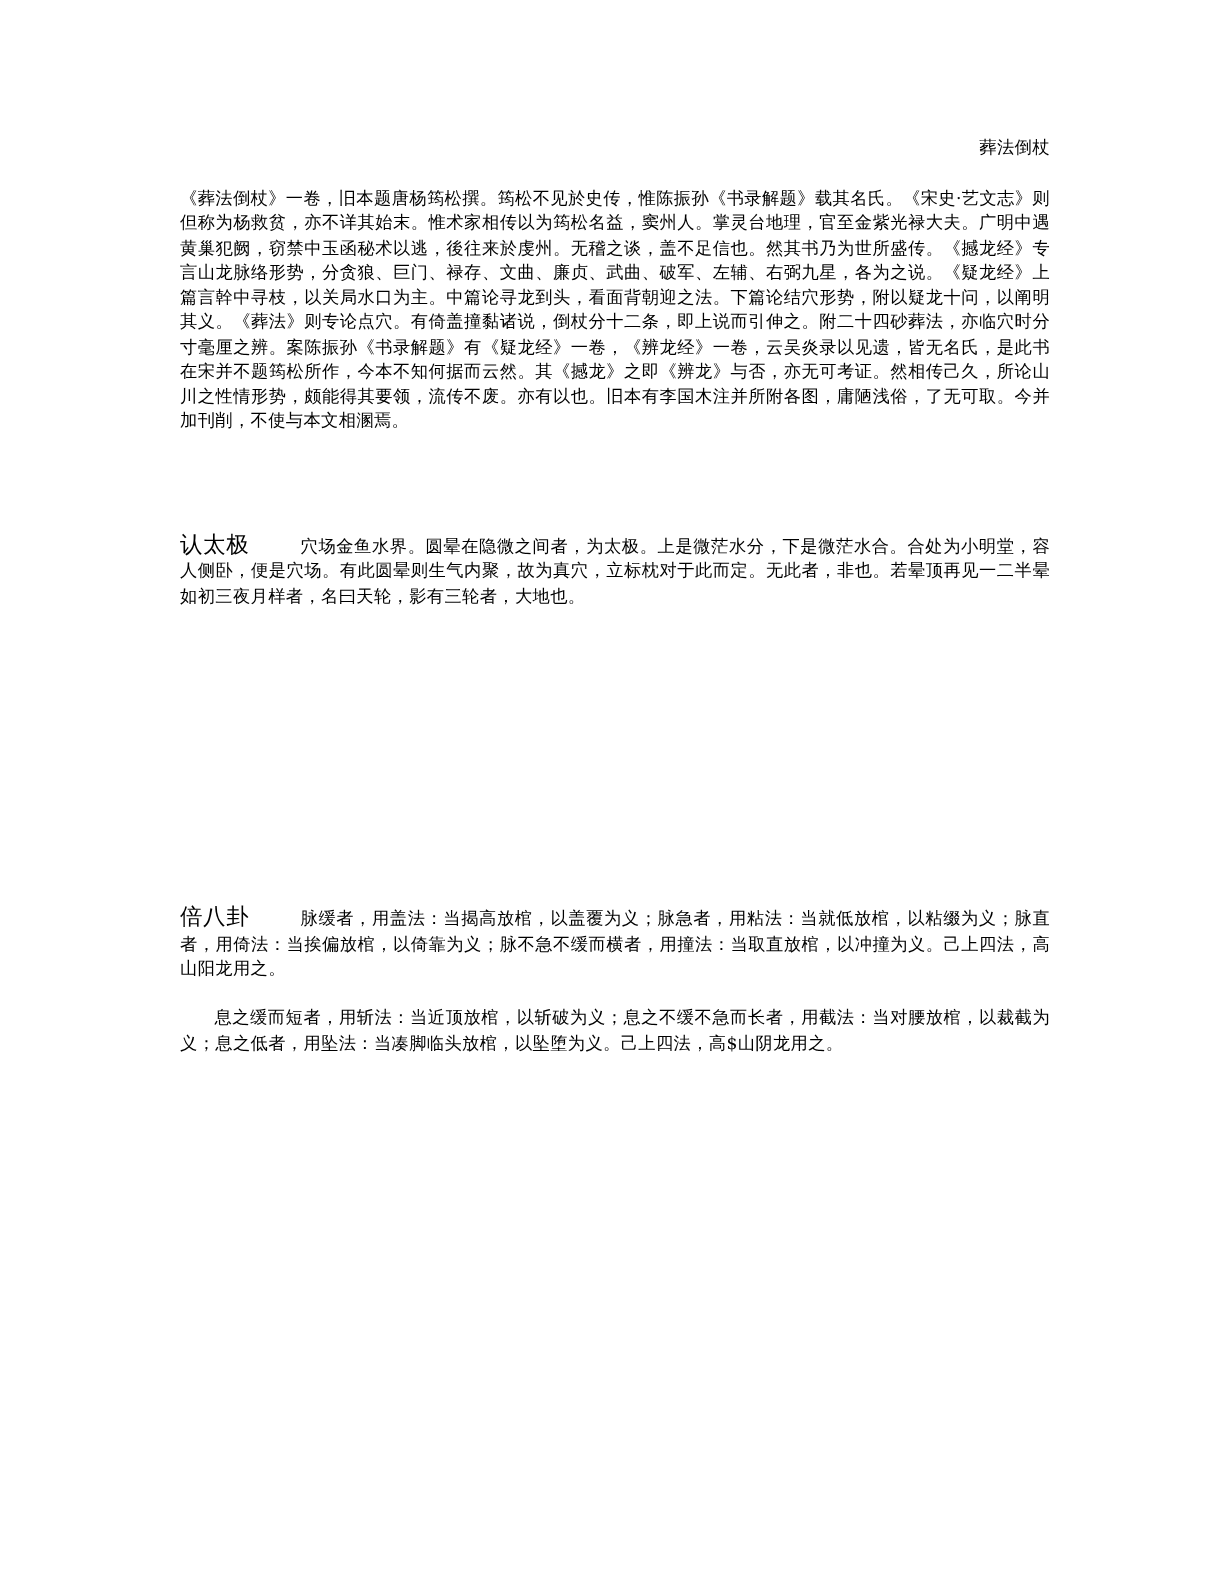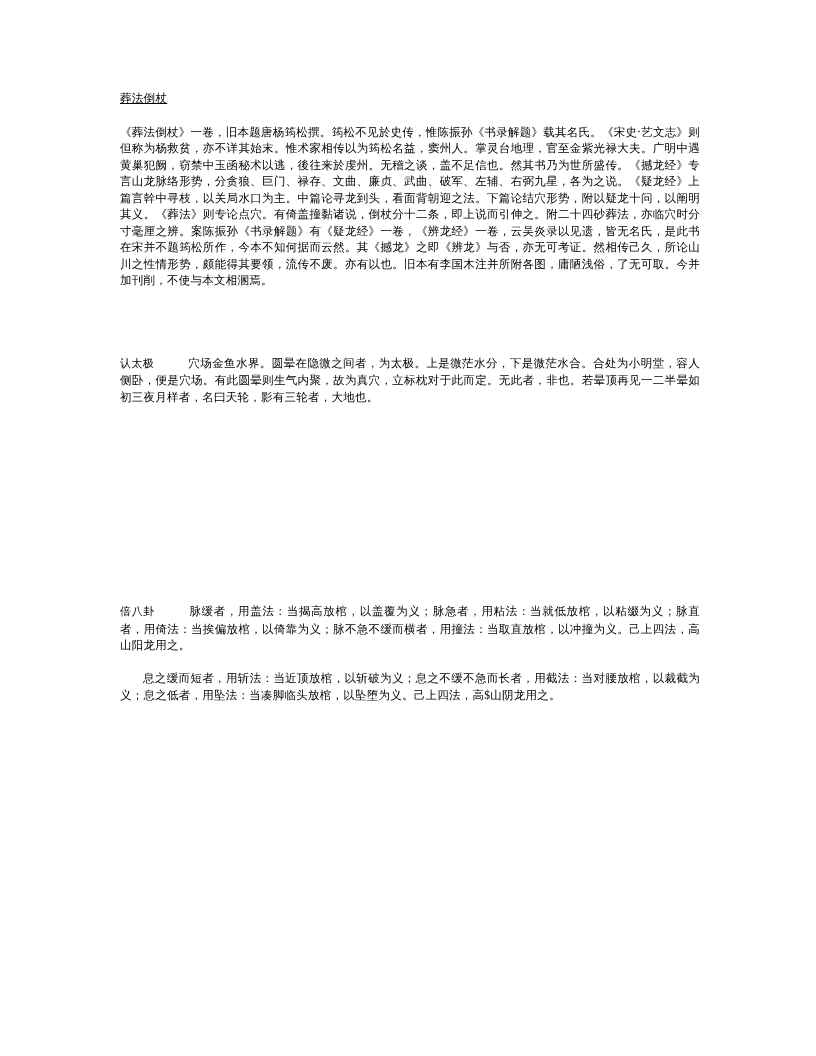--- a/index.html
+++ b/index.html
@@ -24,53 +24,51 @@
     position: absolute;
     left: 120px;
     top: 90px;
     width: 580px;
   }
   .doc-title {
     font-size: 11.5px;
     line-height: 16.5px;
     letter-spacing: 0.3px;
     margin: 0;
-    text-align: left;
+    text-align: right;
     white-space: nowrap;
-    text-decoration: underline;
   }
   .gap-title {
     height: 17px;
   }
   .para {
     font-size: 11.5px;
     line-height: 16.5px;
     letter-spacing: 0.25px;
     margin: 0;
     text-align: justify;
     text-justify: inter-ideograph;
     text-align-last: left;
     word-break: break-all;
   }
   .para.indent {
     text-indent: 23px;
-    font-family: Liberation Serif, serif;
   }
   .section {
     margin: 0;
   }
   .section-gap {
     height: 66px;
   }
   .sub-gap {
     height: 16.5px;
   }
   .heading-inline {
     display: inline;
-    font-size: 11px;
+    font-size: 15px;
     letter-spacing: 0.25px;
   }
   .heading-spacer {
     display: inline-block;
     width: 34px;
   }
 </style>
 </head>
 <body>
 

